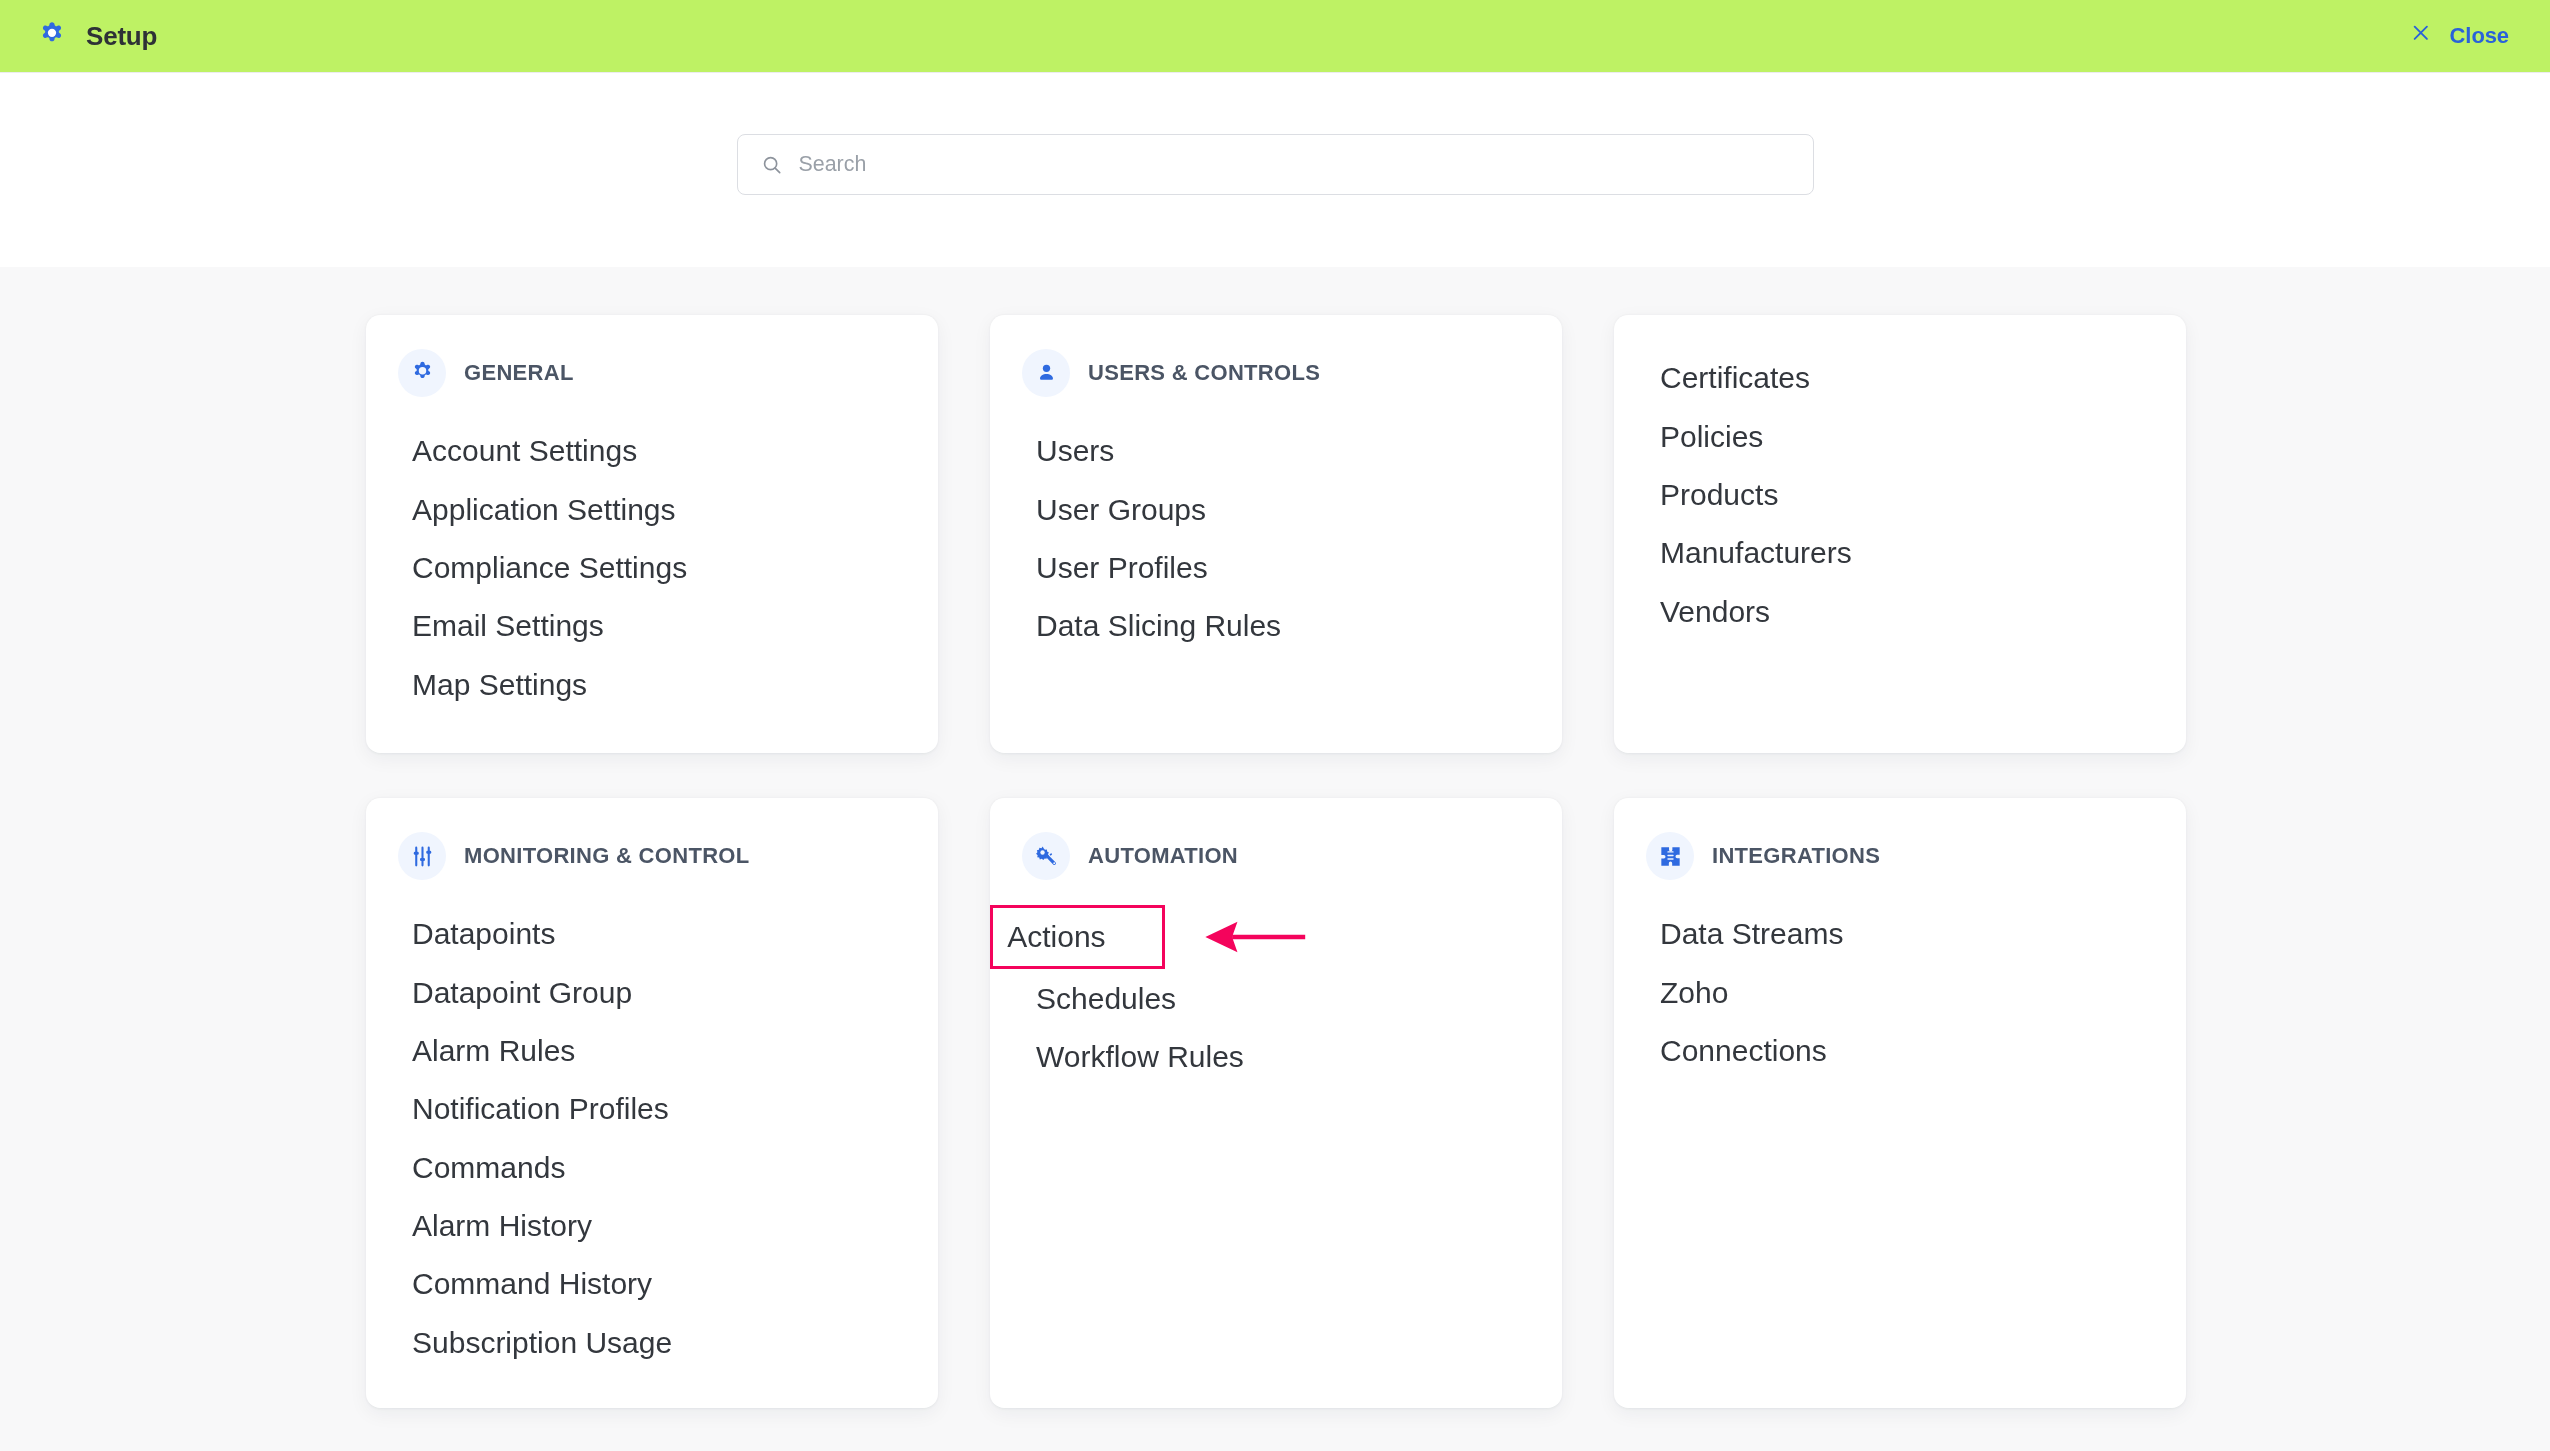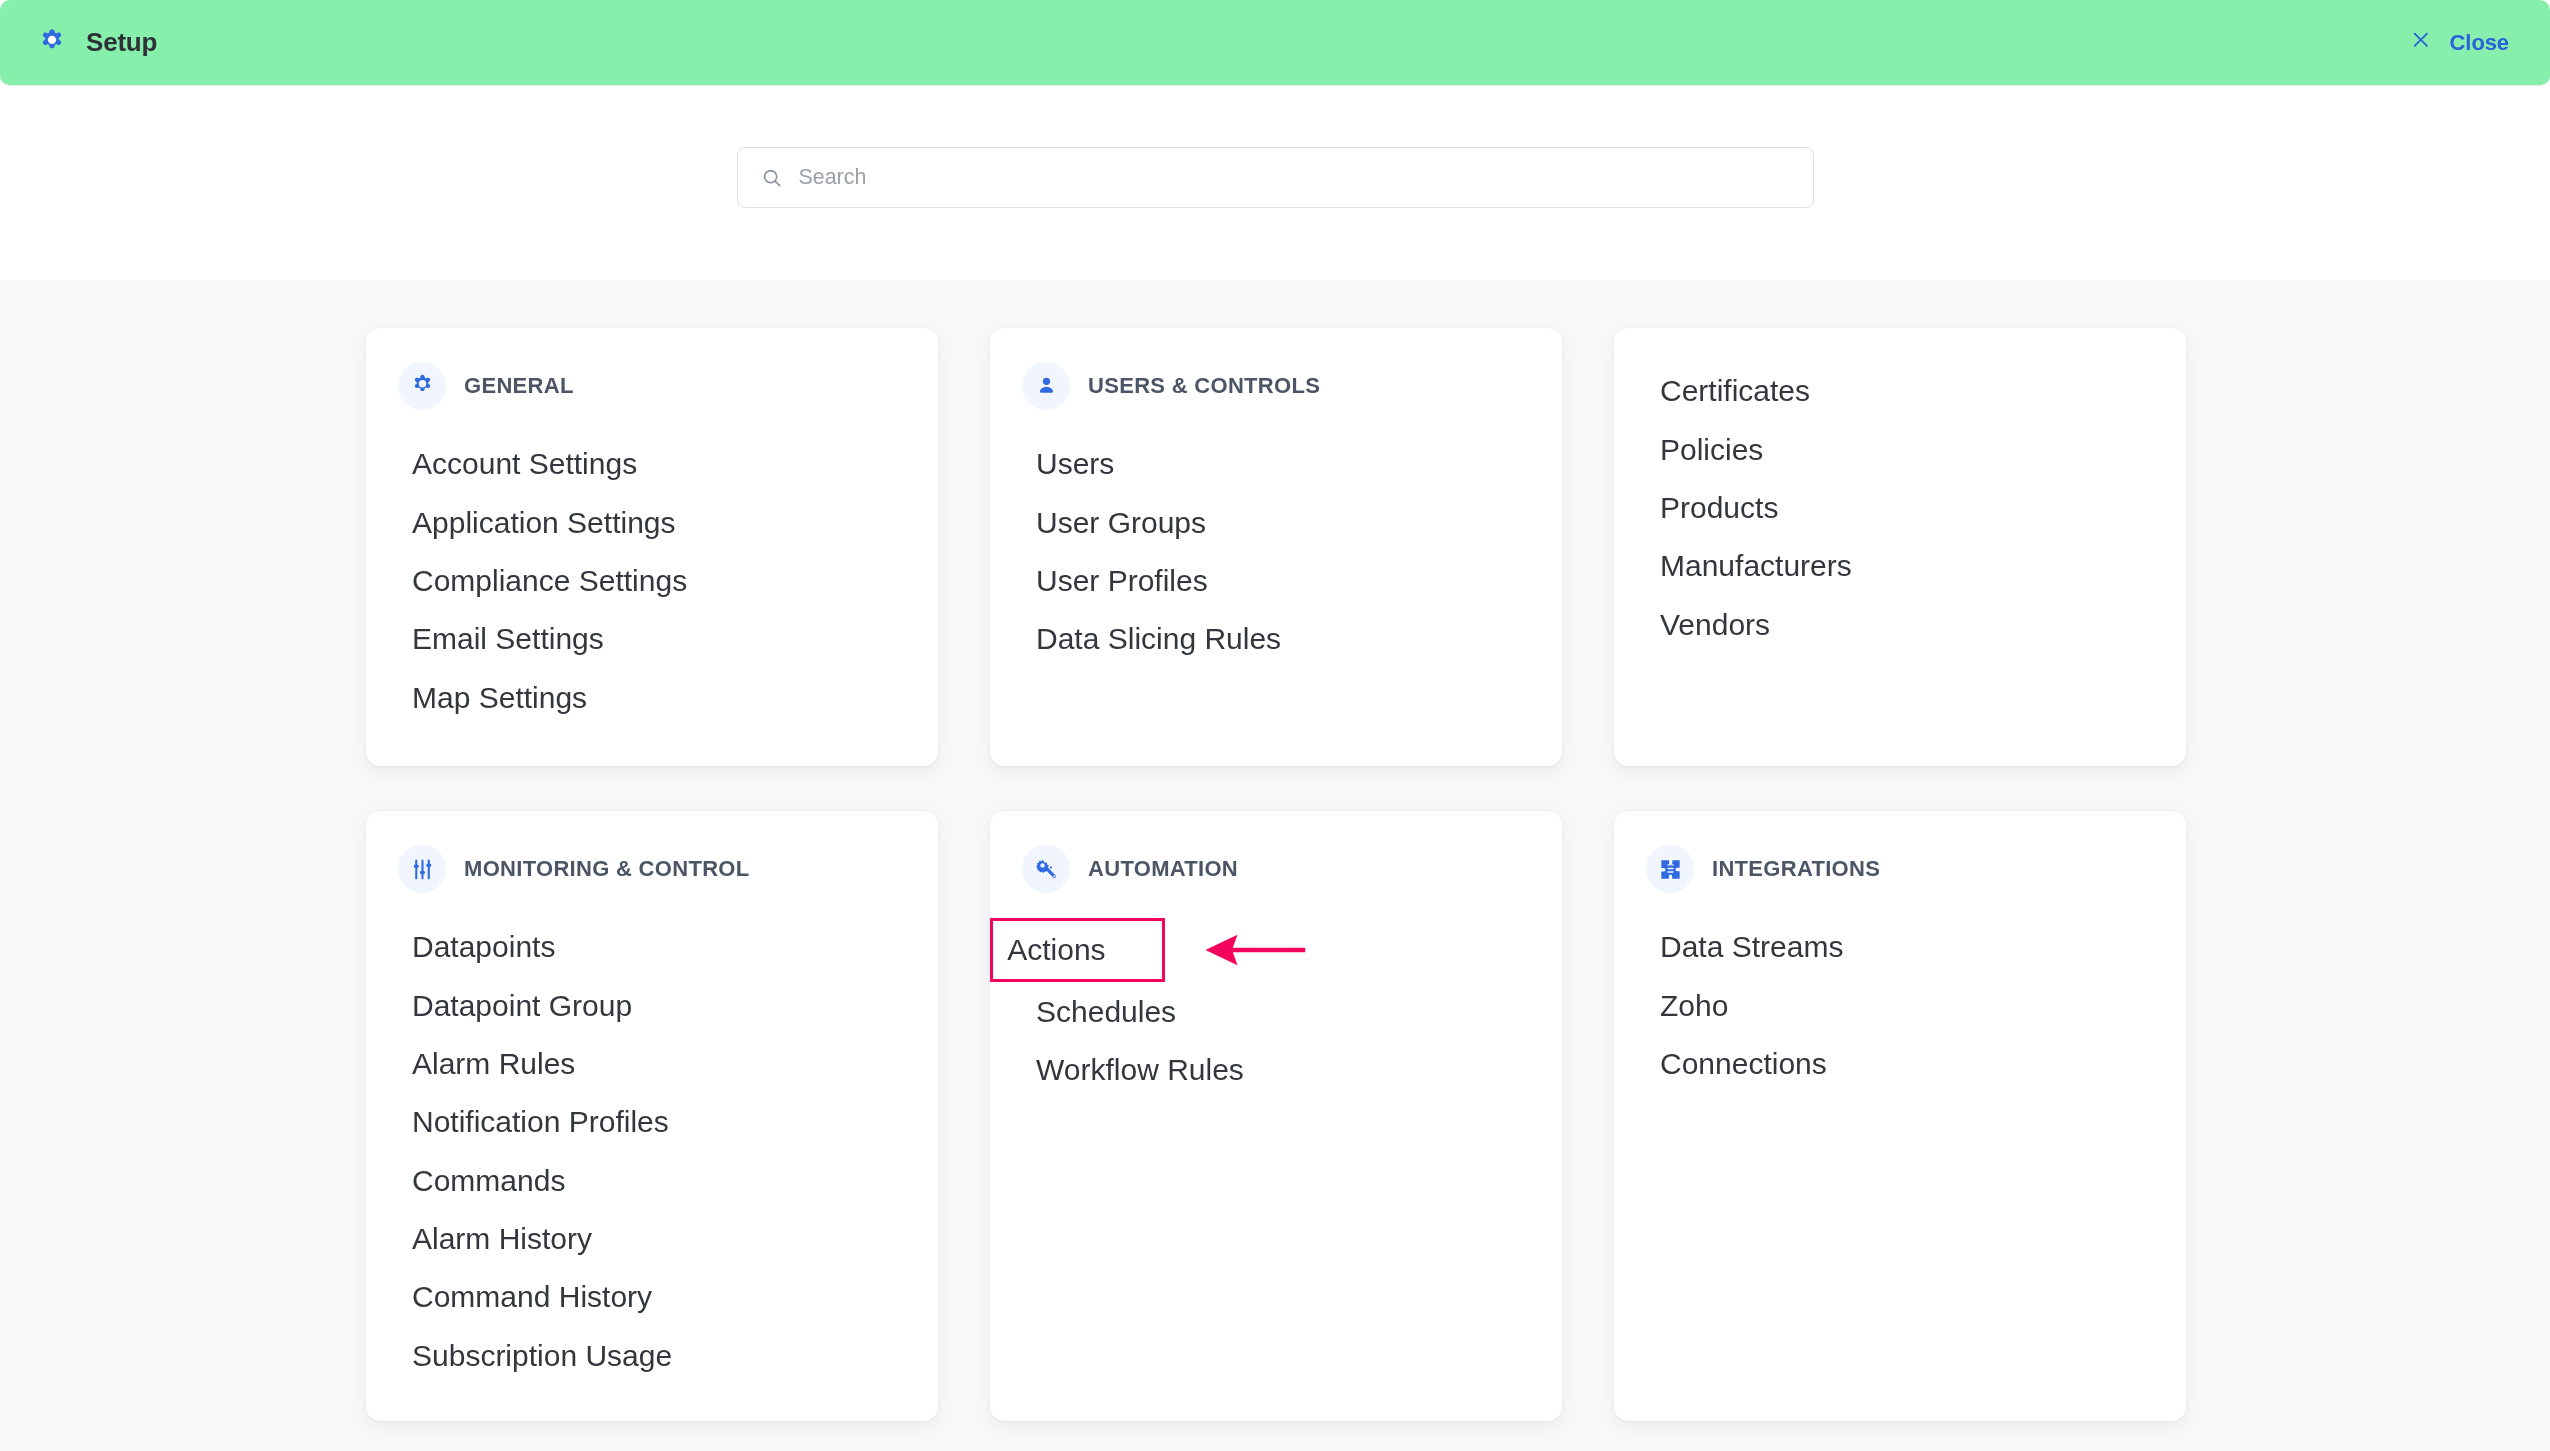--- a/index.html
+++ b/index.html
@@ -13,27 +13,26 @@
   body {
     font-family: "Liberation Sans", sans-serif;
     background: #ffffff;
     color: #2f3337;
     -webkit-font-smoothing: antialiased;
   }
 
   
   .topbar {
     position: relative;
-    height: 86px;
-    background: #86efac;
+    height: 73px;
+    background: #bef264;
     border-bottom: 0.9px solid #ececef;
     display: flex;
     align-items: center;
     padding: 0 41px 0 36px;
-    border-radius: 10px;
   }
 
   .topbar-left {
     display: flex;
     align-items: center;
     gap: 18px;
   }
 
   .setup-gear {
     width: 32px;

